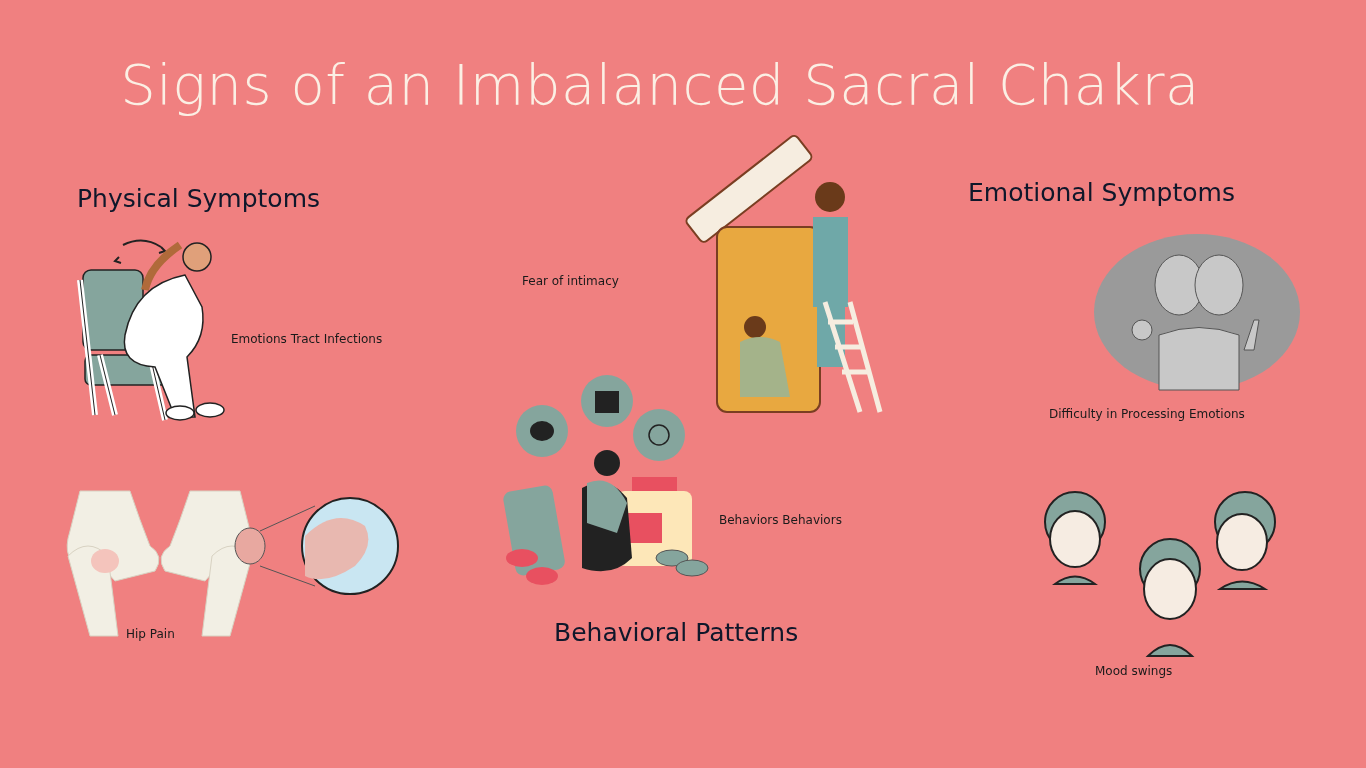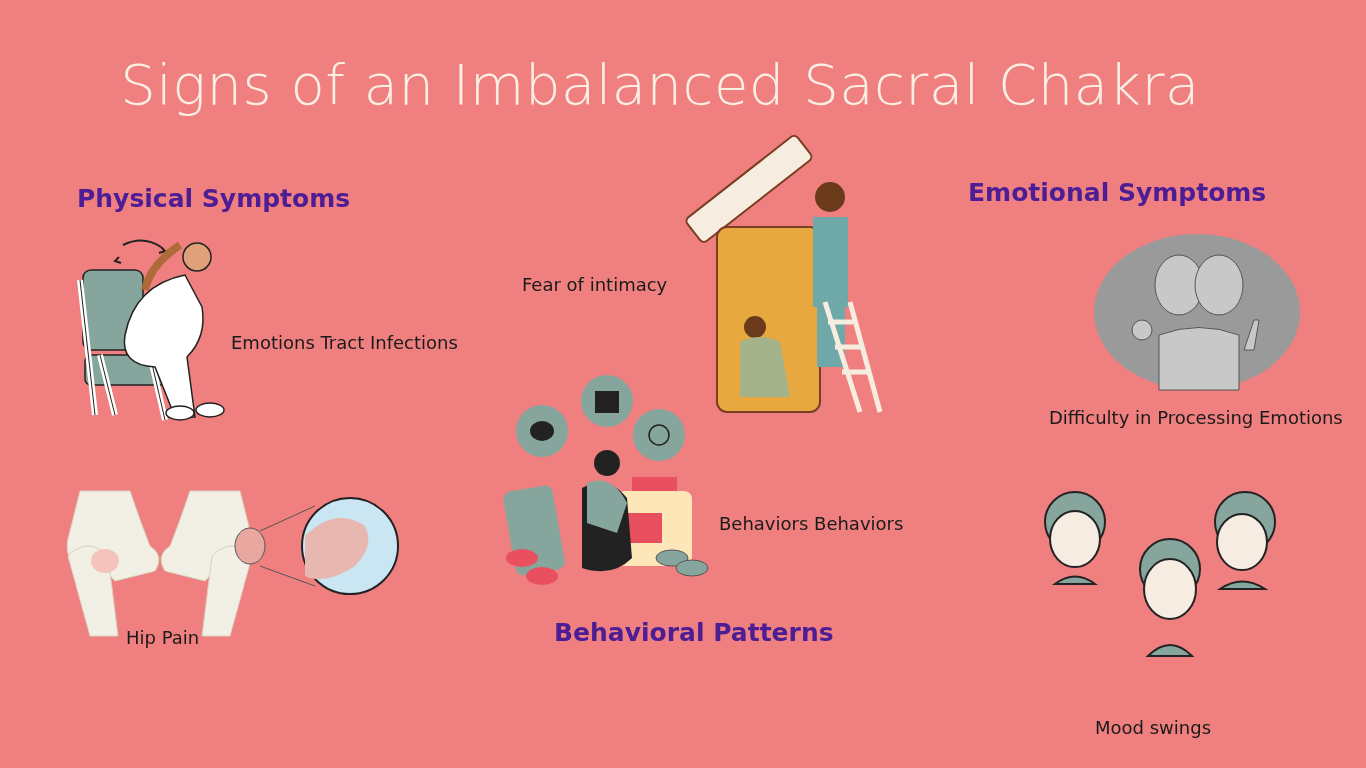--- a/index.html
+++ b/index.html
@@ -9,24 +9,24 @@
     font-family: "DejaVu Sans", sans-serif;
     position: relative;
   }
   .abs { position: absolute; }
   .title {
     left: 0; width: 1320px; top: 52px; text-align: center;
     font-size: 56px; color: #fbefe4; letter-spacing: 0.5px; font-weight: 300;
     font-family: "DejaVu Sans", sans-serif;
   }
   .section-h {
-    font-size: 25px; color: #4c1d95; font-weight: 700;
+    font-size: 25px; color: #0f172a; font-weight: 400;
   }
   .label {
-    font-size: 18px; color: #1a1a1a;
+    font-size: 12px; color: #1a1a1a;
   }
   svg { position: absolute; overflow: visible; }
 </style>
 </head>
 <body>
 
 <div class="abs title">Signs of an Imbalanced Sacral Chakra</div>
 
 <div class="abs section-h" style="left:77px; top:184px;">Physical Symptoms</div>
 
@@ -119,13 +119,13 @@
     <circle cx="150" cy="85" r="30" fill="#85a59d" stroke="#222" stroke-width="2"></circle>
     <ellipse cx="150" cy="105" rx="26" ry="30" fill="#f6ece2" stroke="#222" stroke-width="2"></ellipse>
     <path d="M128 172 q22 -22 44 0 z" fill="#85a59d" stroke="#222" stroke-width="2"></path>
   </g>
   <g>
     <circle cx="225" cy="38" r="30" fill="#85a59d" stroke="#222" stroke-width="2"></circle>
     <ellipse cx="222" cy="58" rx="25" ry="28" fill="#f6ece2" stroke="#222" stroke-width="2"></ellipse>
     <path d="M200 105 q22 -15 45 0 z" fill="#85a59d" stroke="#222" stroke-width="2"></path>
   </g>
 </svg>
-<div class="abs label" style="left:1095px; top:717px;">Mood swings</div>
+<div class="abs label" style="left:1095px; top:664px;">Mood swings</div>
 
 </body></html>

